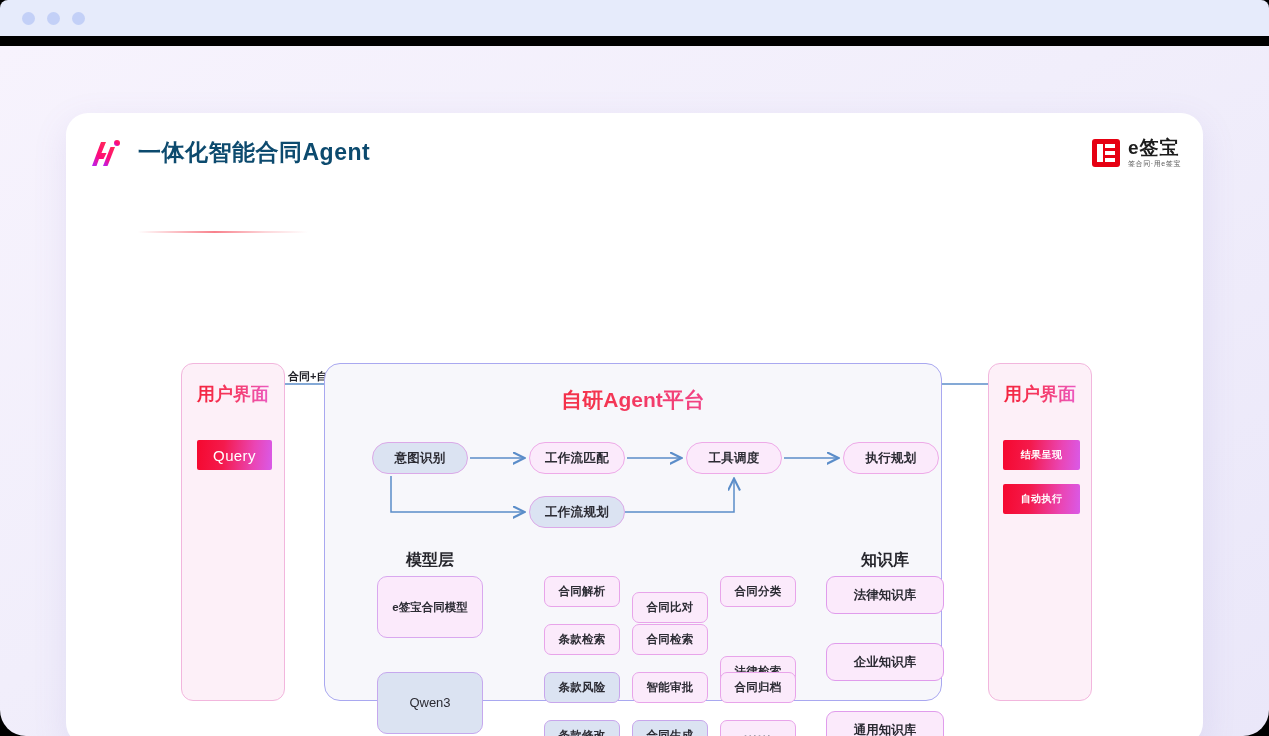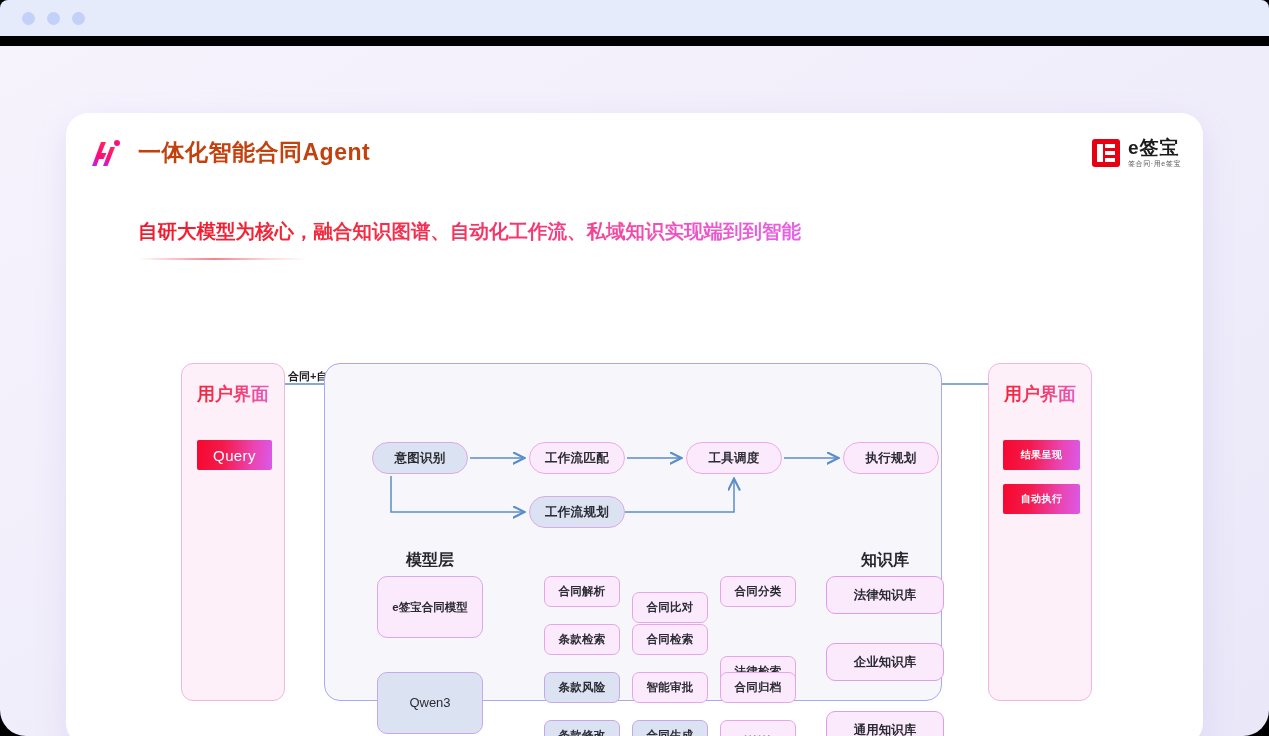--- a/index.html
+++ b/index.html
@@ -78,21 +78,21 @@
     position: absolute;
     left: 24px; top: 24px;
     display: flex;
     align-items: center;
     gap: 14px;
   }
   #logo-mark { width: 34px; height: 30px; display: block; }
   #slide-title {
     font-size: 23px;
     font-weight: 700;
-    color: #c2410c;
+    color: #0c4a6e;
     letter-spacing: 0.5px;
     white-space: nowrap;
   }
 
   #esign-logo {
     position: absolute;
     right: 22px; top: 25px;
     display: flex;
     align-items: center;
     gap: 8px;
@@ -366,21 +366,20 @@
       <div id="esign-logo">
         <div id="esign-badge"></div>
         <div id="esign-text">
           <div id="esign-name">e签宝</div>
           <div id="esign-tagline">签合同·用e签宝</div>
         </div>
       </div>
     </div>
 
     <div id="subtitle-block">
-      <div id="subtitle-text">自研大模型为核心，融合知识图谱、自动化工作流、私域知识实现端到到智能</div>
       <div id="subtitle-rule"></div>
     </div>
 
     <div id="diagram">
 
       <svg id="outer-svg">
         <defs>
           <marker id="arrB" markerWidth="9" markerHeight="9" refX="7" refY="4" orient="auto">
             <path d="M0,0 L8,4 L0,8" fill="none" stroke="#5b8dc9" stroke-width="1.4"></path>
           </marker>
@@ -390,20 +389,21 @@
       </svg>
 
       <div class="ui-panel" id="panel-left">
         <div class="panel-title">用户界面</div>
         <div class="grad-chip" id="chip-query">Query</div>
       </div>
 
       <div id="edge-label">合同+自然语言</div>
 
       <div id="platform-box">
+        <div id="platform-title">自研Agent平台</div>
 
         <svg id="flow-svg">
           <defs>
             <marker id="arrC" markerWidth="9" markerHeight="9" refX="7" refY="4" orient="auto">
               <path d="M0,0 L8,4 L0,8" fill="none" stroke="#5b8dc9" stroke-width="1.4"></path>
             </marker>
           </defs>
           <line x1="145" y1="94" x2="198" y2="94" stroke="#5b8dc9" stroke-width="1.5" marker-end="url(#arrC)"></line>
           <line x1="302" y1="94" x2="355" y2="94" stroke="#5b8dc9" stroke-width="1.5" marker-end="url(#arrC)"></line>
           <line x1="459" y1="94" x2="512" y2="94" stroke="#5b8dc9" stroke-width="1.5" marker-end="url(#arrC)"></line>

